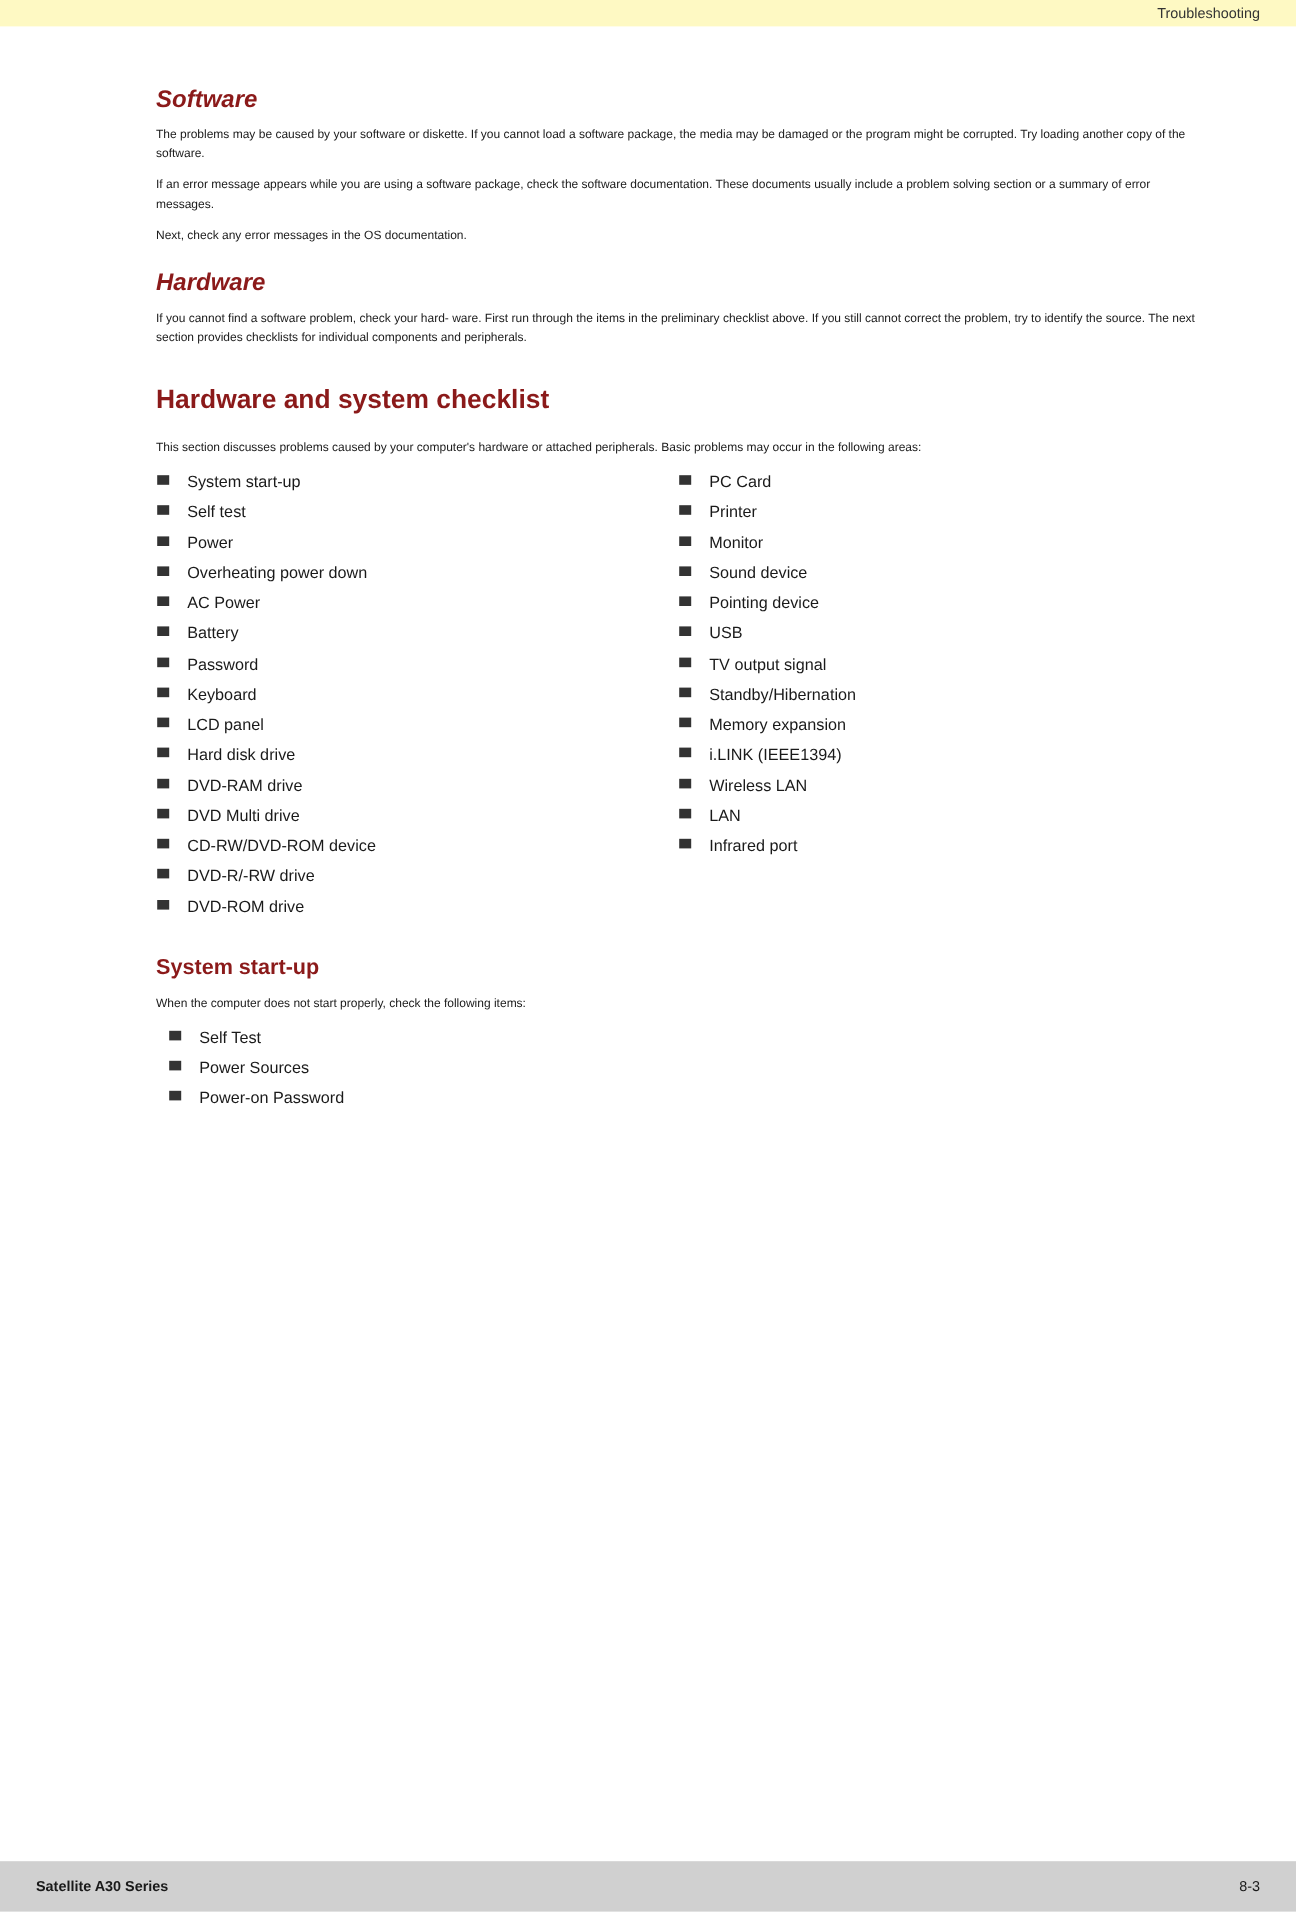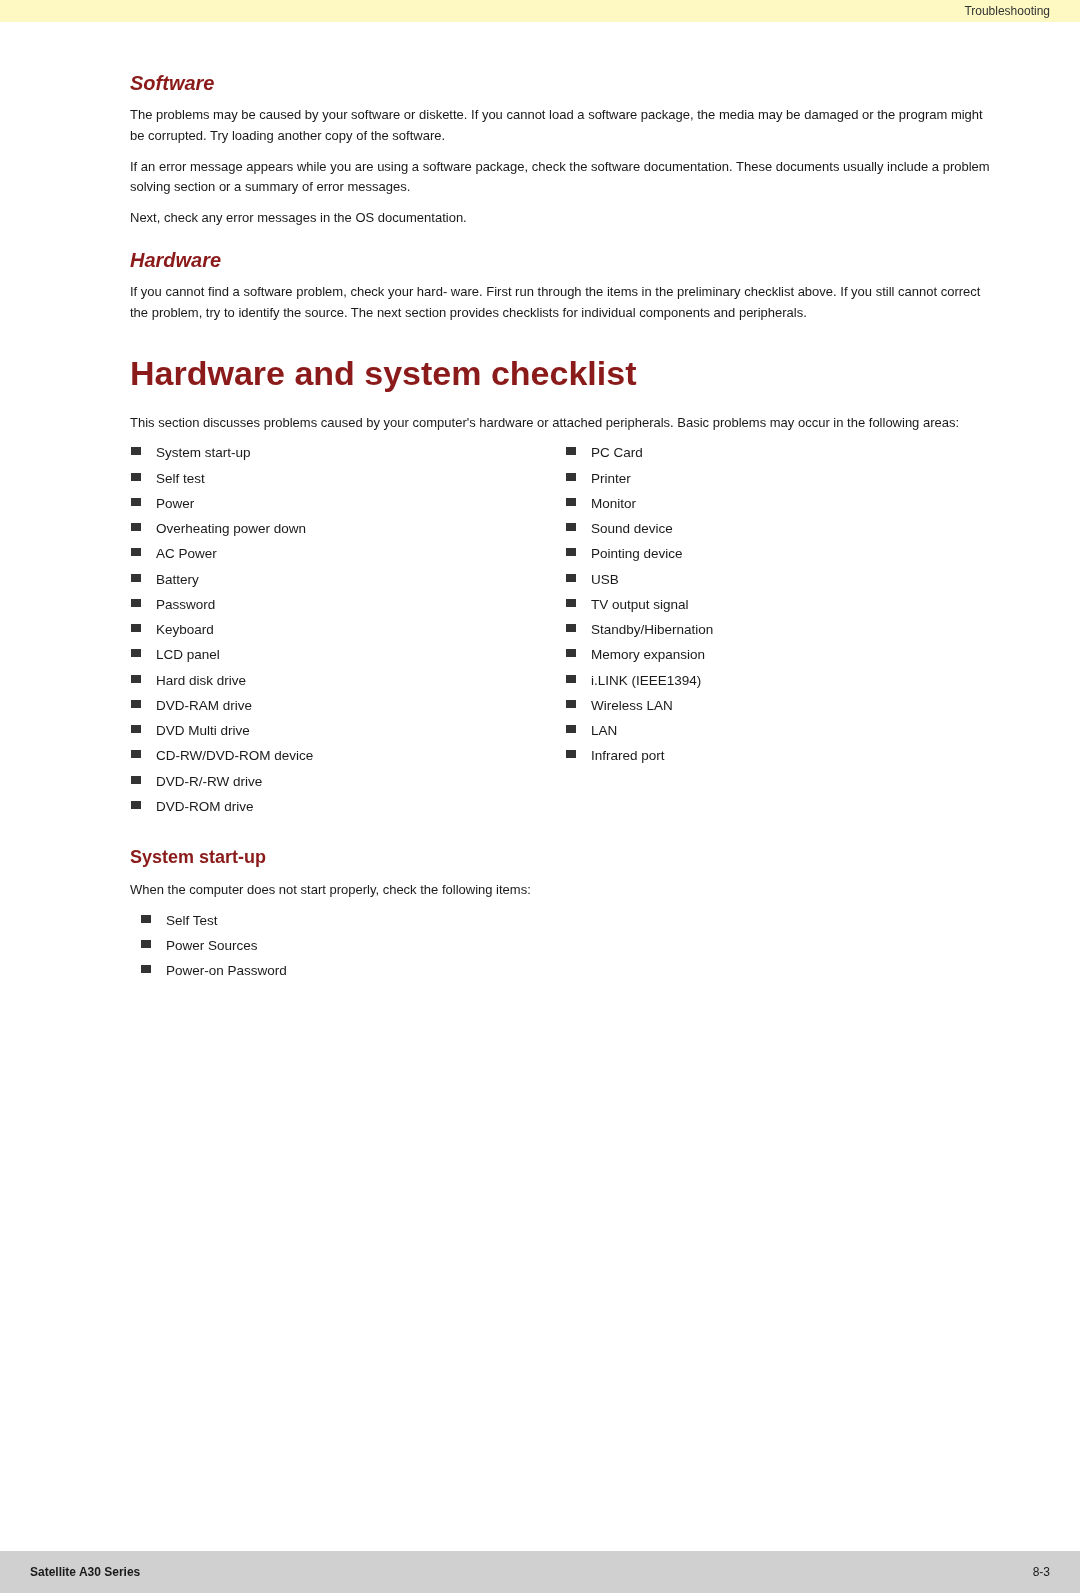--- a/index.html
+++ b/index.html
@@ -49,29 +49,29 @@
     .section-subheading {
       font-size: 20px;
       font-weight: bold;
       font-style: italic;
       color: #8b1a1a;
       margin-bottom: 10px;
       margin-top: 20px;
     }
 
     .body-text {
-      font-size: 13px;
+      font-size: 10px;
       line-height: 1.6;
       color: #1a1a1a;
       margin-bottom: 10px;
     }
 
     
     .main-heading {
-      font-size: 34px;
+      font-size: 22px;
       font-weight: bold;
       color: #8b1a1a;
       margin-top: 30px;
       margin-bottom: 20px;
     }
 
     
     .section-heading {
       font-size: 18px;
       font-weight: bold;

